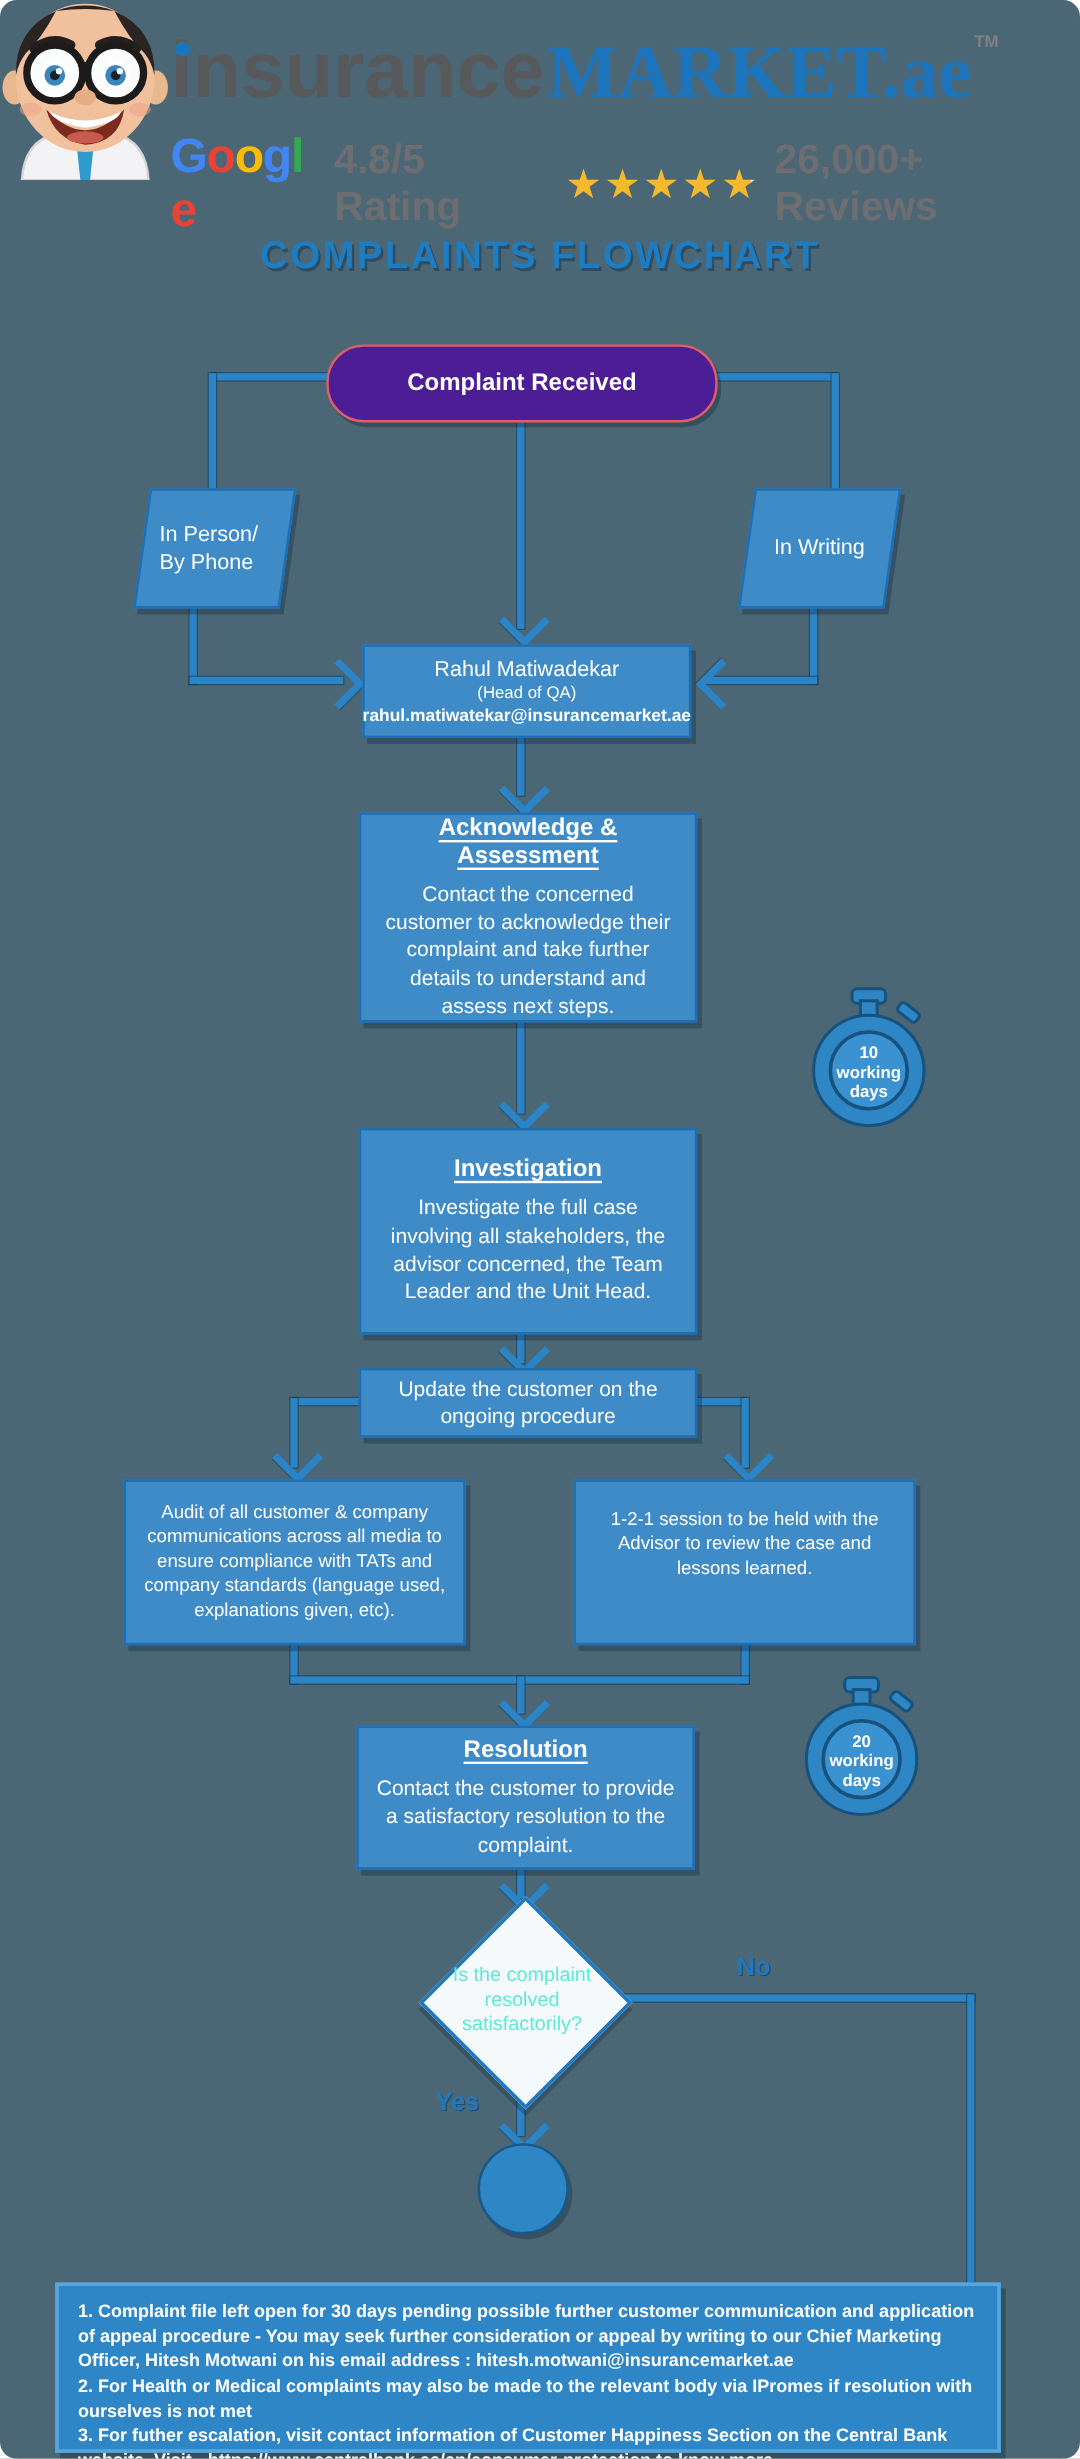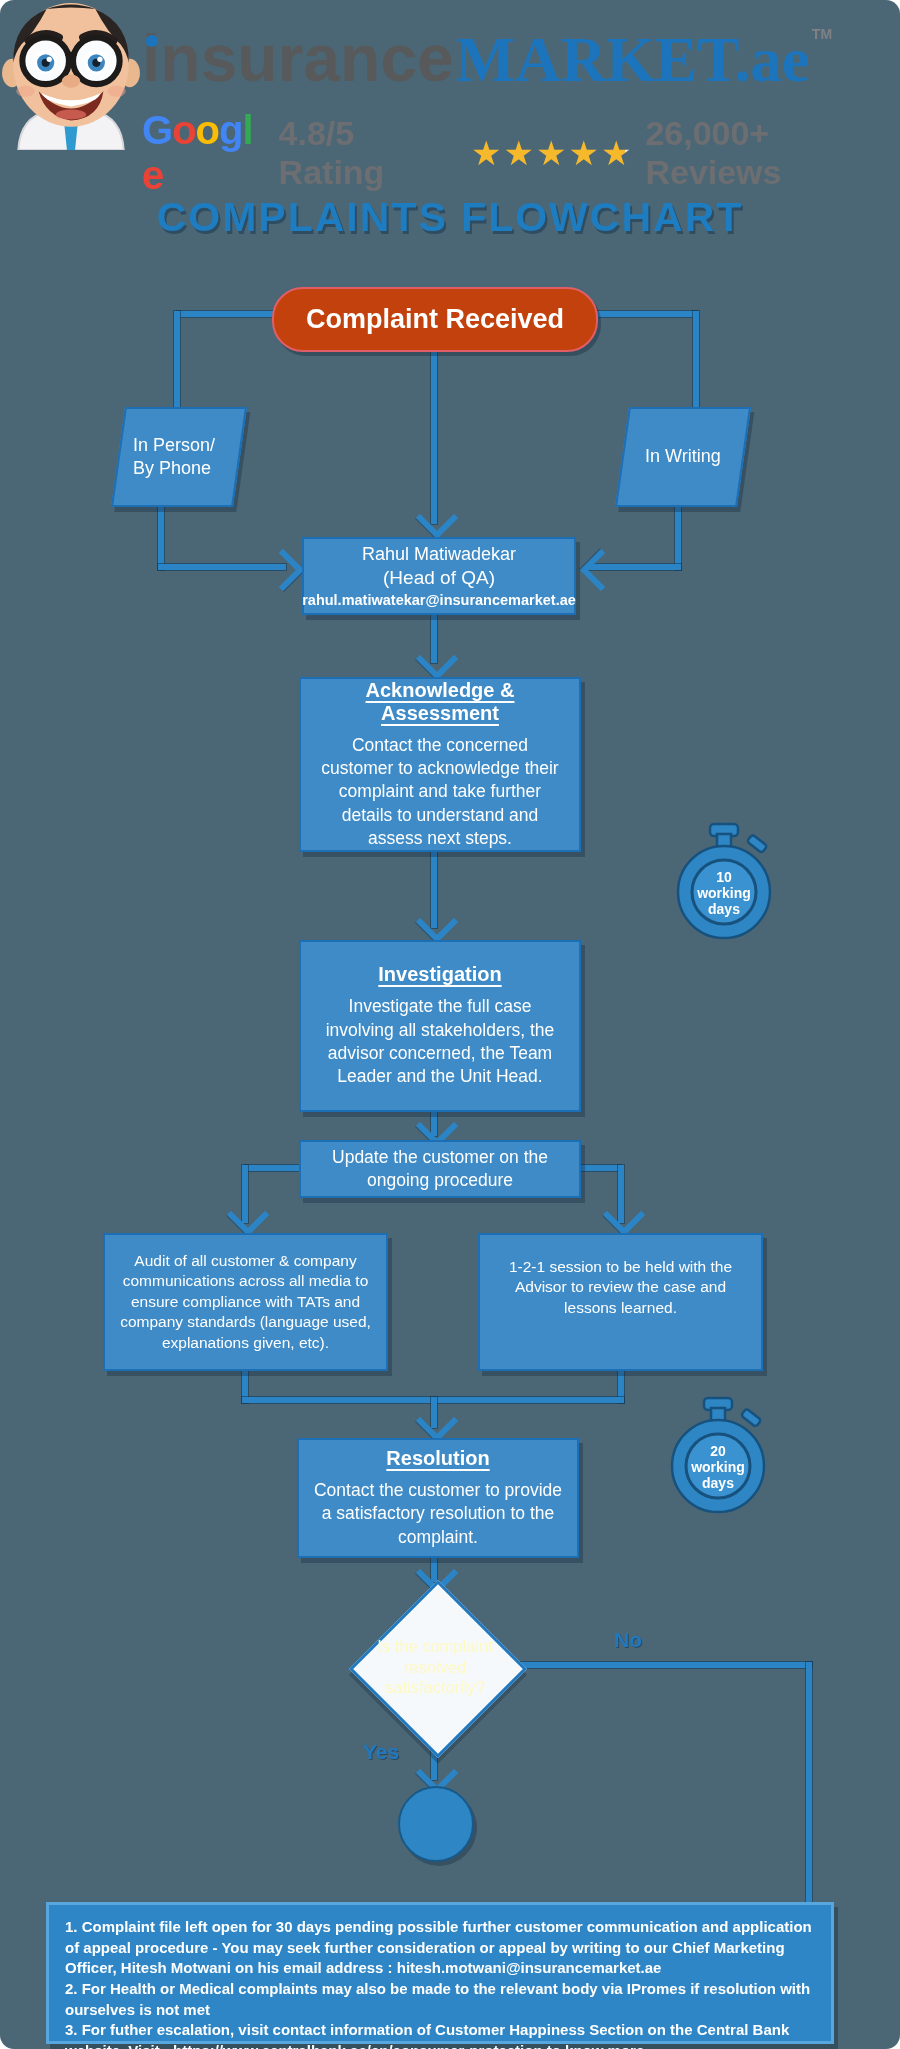--- a/index.html
+++ b/index.html
@@ -20,28 +20,28 @@
   .google span{display:inline-block;}
   .gl-0,.gl-3{color:#4285F4;} .gl-1,.gl-5{color:#EA4335;} .gl-2{color:#FBBC05;} .gl-4{color:#34A853;}
   .gray-rate{font-size:34px;font-weight:bold;color:#6d6e71;}
   .stars{font-size:34px;color:#f6b92b;letter-spacing:2px;white-space:nowrap;}
   .star-partial{color:#f6b92b;}
   @supports ((-webkit-background-clip:text) or (background-clip:text)){
     .star-partial{background:linear-gradient(90deg,#f6b92b 76%,#e9e7e4 76%);-webkit-background-clip:text;background-clip:text;color:transparent;}
   }
   .page-title{
     position:absolute;left:0;top:194px;width:900px;text-align:center;
-    font-size:41px;font-weight:bold;color:#1e7cc0;letter-spacing:2px;
+    font-size:32px;font-weight:bold;color:#1e7cc0;letter-spacing:2px;
     text-shadow:2px 3px 0 rgba(13,45,72,.45);
   }
   
   .pill{
     position:absolute;left:272px;top:287px;width:322px;height:61px;border-radius:31px;
-    background:#c2410c;border:2px solid #e25e67;box-shadow:3px 4px 0 rgba(15,35,55,.35);
-    display:flex;align-items:center;justify-content:center;color:#fff;font-size:27px;font-weight:bold;
+    background:#4c1d95;border:2px solid #e25e67;box-shadow:3px 4px 0 rgba(15,35,55,.35);
+    display:flex;align-items:center;justify-content:center;color:#fff;font-size:20px;font-weight:bold;
   }
   .box{
     position:absolute;background:#3e8bc7;border:2px solid #1d6fb5;
     box-shadow:4px 5px 0 rgba(15,35,55,.32);color:#fff;text-align:center;
     display:flex;flex-direction:column;align-items:center;justify-content:center;padding:6px 10px;box-sizing:border-box;
   }
   .box .bx-title{font-size:20px;font-weight:bold;text-decoration:underline;text-underline-offset:4px;margin-bottom:9px;}
   .box .bx-body{font-size:17.5px;line-height:1.33;}
   .para{
     position:absolute;background:#3e8bc7;border:2px solid #1d6fb5;box-shadow:4px 5px 0 rgba(15,35,55,.32);
@@ -51,21 +51,21 @@
   .ln{position:absolute;background:#2b84c6;box-shadow:0 0 0 1px rgba(13,56,88,.55);}
   .chev{position:absolute;width:24px;height:24px;border-right:6px solid #2b84c6;border-bottom:6px solid #2b84c6;
         filter:drop-shadow(0 1px 0 rgba(13,56,88,.5));}
   .chev.down{transform:rotate(45deg);} .chev.right{transform:rotate(-45deg);} .chev.left{transform:rotate(135deg);}
   .diamond{
     position:absolute;left:375px;top:1606px;width:120px;height:120px;background:#f5f9fc;
     border:3px solid #2078bf;transform:rotate(45deg);box-shadow:4px 4px 0 rgba(15,35,55,.3);
   }
   .diamond-text{
     position:absolute;left:358px;top:1608px;width:154px;height:118px;display:flex;align-items:center;justify-content:center;
-    text-align:center;font-size:16.5px;line-height:1.25;color:#fef9c3;
+    text-align:center;font-size:16.5px;line-height:1.25;color:#5eead4;
   }
   .branch-label{position:absolute;font-size:21px;font-weight:bold;color:#2078bf;text-shadow:1px 1px 0 rgba(13,45,72,.5);}
   .end-circle{
     position:absolute;left:398px;top:1786px;width:72px;height:72px;border-radius:50%;
     background:#2e86c4;border:2px solid #175a8a;box-shadow:3px 4px 0 rgba(15,35,55,.32);
   }
   .stopwatch{position:absolute;}
   .stopwatch text{font-family:"Liberation Sans",sans-serif;font-weight:bold;fill:#ffffff;font-size:14px;text-anchor:middle;}
   .footer-box{
     position:absolute;left:46px;top:1902px;width:788px;height:142px;box-sizing:border-box;
@@ -175,21 +175,21 @@
 
   <div class="para" style="left:118px;top:407px;width:118px;height:96px;">
     <span class="para-label" style="width:92px;">In Person/ By Phone</span>
   </div>
   <div class="para" style="left:622px;top:407px;width:118px;height:96px;">
     <span class="para-label">In Writing</span>
   </div>
 
   <div class="box" style="left:302px;top:537px;width:274px;height:78px;padding:4px 6px;">
     <div style="font-size:18px;line-height:1.22;">Rahul Matiwadekar</div>
-    <div style="font-size:19px;line-height:1.22;text-align:center;">(Head of QA)</div>
+    <div style="font-size:14px;line-height:1.22;text-align:center;">(Head of QA)</div>
     <div style="font-size:14.5px;font-weight:bold;margin-top:3px;">rahul.matiwatekar@insurancemarket.ae</div>
   </div>
 
   <div class="box" style="left:299px;top:677px;width:282px;height:175px;">
     <div class="bx-title">Acknowledge &amp; Assessment</div>
     <div class="bx-body" style="width:252px;">Contact the concerned customer to acknowledge their complaint and take further details to understand and assess next steps.</div>
   </div>
 
   <svg class="stopwatch" style="left:672px;top:822px;" width="104" height="120" viewBox="0 0 104 120">
     <g fill="#2e86c4" stroke="#17517d" stroke-width="2.5">

